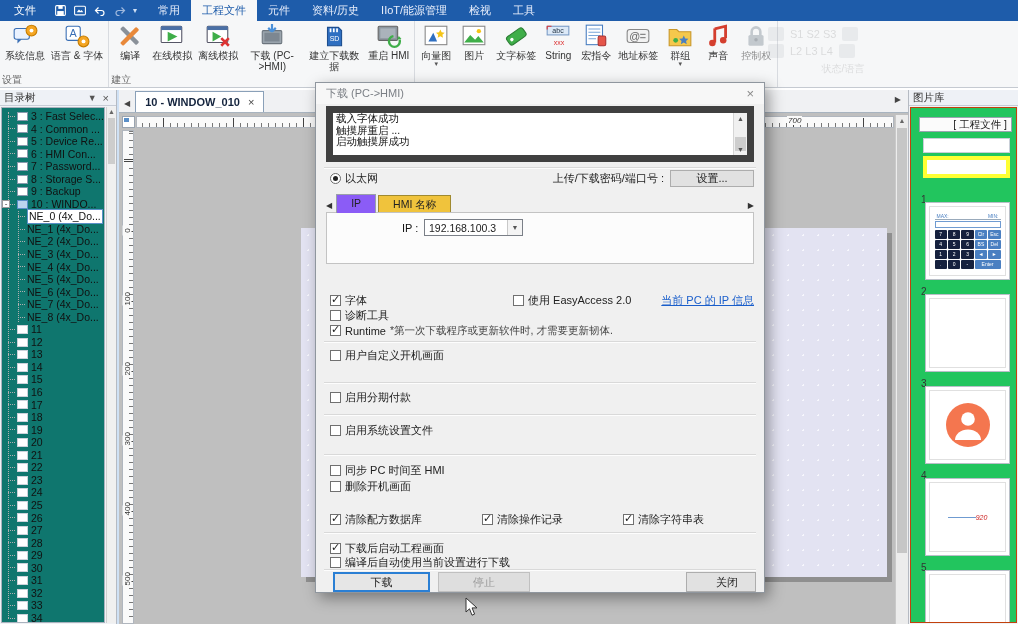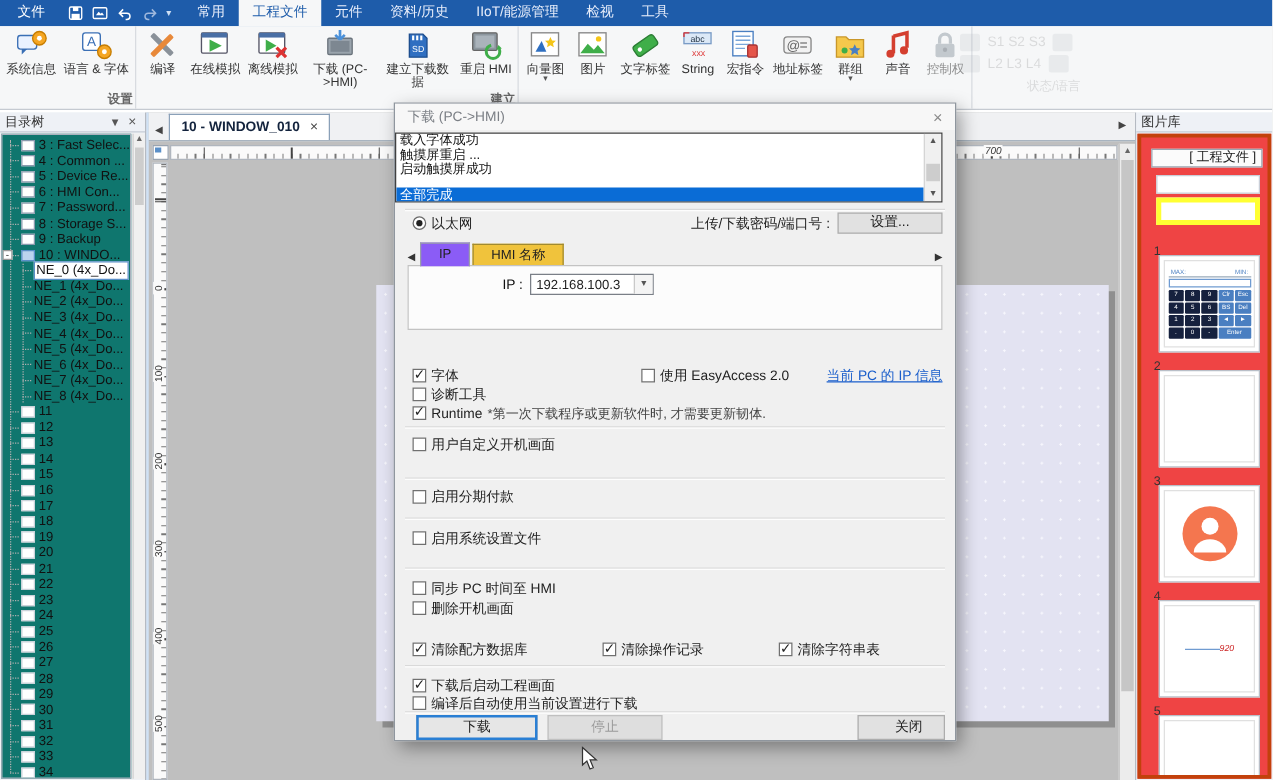--- a/index.html
+++ b/index.html
@@ -17,21 +17,21 @@
 
   
   .ribbon { position:absolute; left:0; top:21px; width:1018px; height:67px; background:#f6f7f8; border-bottom:1px solid #c5cad1; display:flex; }
   .rgroup { display:flex; flex-direction:column; border-right:1px solid #d8dbe0; padding:1px 2px 0 2px; }
   .ritems { display:flex; flex:1; align-items:flex-start; }
   .ritem { min-width:38px; max-width:62px; padding:1px 3px 0 3px; display:flex; flex-direction:column; align-items:center; text-align:center; }
   .ritem .ric { width:26px; height:26px; }
   .ritem .rlab { font-size:10px; line-height:11px; color:#333; margin-top:1px; }
   .ritem .drop { font-size:7px; color:#555; line-height:6px; }
   .ritem.disabled { opacity:.55; }
-  .rlabel { text-align:right; font-size:10px; color:#666; height:13px; line-height:12px;font-weight:bold; }
+  .rlabel { text-align:left; font-size:10px; color:#666; height:13px; line-height:12px; }
   .faded-zone { position:absolute; left:768px; top:24px; width:150px; height:60px; opacity:.14; color:#333; }
   .faded-zone .fr { display:flex; gap:6px; align-items:center; margin:3px 0; }
   .fsq { width:16px; height:14px; background:#9aa1a8; border-radius:2px; }
   .faded-zone .fl { text-align:center; font-size:10px; margin-top:4px; }
 
   
   .leftpanel { position:absolute; left:0; top:90px; width:117px; bottom:0; background:#f0f2f5; border-right:1px solid #b5bac2; }
   .phead { height:16px; background:#eef1f6; border-bottom:1px solid #c6ccd6; display:flex; align-items:center; padding:0 4px; font-size:10.5px; color:#333; }
   .phead .sp { flex:1; }
   .phead .hbtn { color:#555; padding:0 3px; font-size:9px; }
@@ -69,21 +69,21 @@
   .vruler .vnum { position:absolute; left:-1px; font-size:8px; color:#333; transform:rotate(-90deg); transform-origin:center; width:10px; text-align:center; background:#fafafa; }
   .workwin { position:absolute; left:182px; top:138px; width:586px; height:349px; background:#e3e3f2;
     background-image: radial-gradient(#f7f7fd 1px, transparent 1px); background-size:15px 15px;
     box-shadow: 5px 5px 0 0 #8f8f8f; }
   .cscroll { position:absolute; right:0; top:25px; width:13px; bottom:0; background:#ececec; border-left:1px solid #c9c9c9; }
   .cscroll .arr { display:block; text-align:center; font-size:7px; color:#666; height:12px; line-height:12px; }
   .cscroll .thumb { position:absolute; left:1px; right:1px; top:13px; height:425px; background:#c6c6c6; }
 
   
   .rightpanel { position:absolute; left:908px; top:90px; width:110px; bottom:0; background:#f0f2f5; border-left:1px solid #b5bac2; }
-  .rbody { position:absolute; left:1px; right:1px; top:17px; bottom:1px; background:#ef4444; border:3px solid #c2410c; overflow:hidden; }
+  .rbody { position:absolute; left:1px; right:1px; top:17px; bottom:1px; background:#22c55e; border:1px solid #c2410c; overflow:hidden; }
   .proj-btn { position:absolute; left:8px; right:4px; top:9px; height:15px; border:1px solid #9aa4b0; background:#fbfbfb; text-align:right; padding-right:4px; line-height:13px; font-size:10.5px; color:#222; }
   .empty-slot { position:absolute; left:12px; right:6px; top:30px; height:15px; border:1px solid #c9cfd8; background:#fff; }
   .yellow-slot { position:absolute; left:12px; right:6px; top:48px; height:22px; border:4px solid #ffff33; background:#fff; }
   .pic-item-num { position:absolute; left:10px; font-size:10px; color:#333; }
   .pic-box { position:absolute; left:14px; right:6px; height:78px; border:1px solid #b9bfc8; background:#fff; }
   .pic-box .inner { position:absolute; left:3px; right:3px; top:3px; bottom:3px; border:1px solid #e0e0e0; display:flex; align-items:center; justify-content:center; }
   .mini-line { width:28px; border-bottom:1px solid #6f9bd1; display:inline-block; }
   .mini-920 { font-size:7px; color:#cc2222; font-style:italic; }
 
   
@@ -93,21 +93,21 @@
   .krow { display:flex; gap:1px; margin-bottom:1px; }
   .key { flex:1; height:9px; background:#16213e; color:#fff; font-size:5px; line-height:9px; text-align:center; border-radius:1px; overflow:hidden; }
   .key.fn { background:#4a7fc1; }
   .key.wide { flex:2.1; }
 
   
   .dialog { position:absolute; left:315px; top:82px; width:450px; height:511px; background:#f0f0f0; border:1px solid #8f969e; box-shadow:4px 5px 14px rgba(0,0,0,.38); z-index:10; }
   .dtitle { height:21px; background:#f7f7f7; display:flex; align-items:center; padding:0 10px; color:#7b7f85; font-size:11px; }
   .dtitle .sp { flex:1; }
   .dtitle .x { color:#8a8a8a; font-size:13px; }
-  .logbox { position:absolute; left:0; right:10px; top:23px; height:56px; background:#fff; border:1px solid #404040; overflow:hidden; }
+  .logbox { position:absolute; left:10px; right:10px; top:23px; height:56px; background:#fff; border:7px solid #404040; overflow:hidden; }
   .log-line { padding-left:3px; line-height:11.5px; font-size:10.5px; color:#111; }
   .log-selected { position:absolute; left:0; right:14px; top:43px; height:12px; background:#0a6cd6; color:#fff; font-size:10.5px; line-height:12px; padding-left:3px; }
   .logscroll { position:absolute; right:0; top:0; width:14px; bottom:0; background:#f0f0f0; border-left:1px solid #d5d5d5; }
   .logscroll .a { display:block; height:11px; text-align:center; font-size:7px; color:#555; line-height:11px; }
   .logscroll .a.dn { position:absolute; bottom:0; left:0; right:0; }
   .logscroll .thumb { position:absolute; left:1px; right:1px; top:24px; height:14px; background:#cdcdcd; }
   .dsep { position:absolute; left:8px; right:8px; border-top:1px solid #d9d9d9; border-bottom:1px solid #fdfdfd; }
   .drow { position:absolute; left:14px; right:10px; height:15px; display:flex; align-items:center; }
   .radio { width:11px; height:11px; border:1px solid #6a6a6a; border-radius:50%; background:#fff; position:relative; margin-right:4px; flex:none; }
   .radio.on::after { content:""; position:absolute; left:2px; top:2px; width:5px; height:5px; border-radius:50%; background:#222; }

